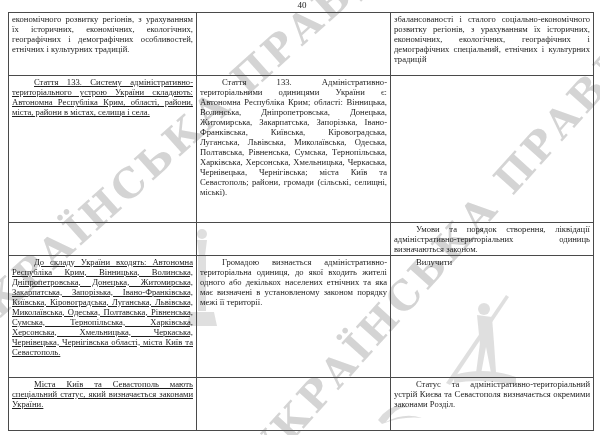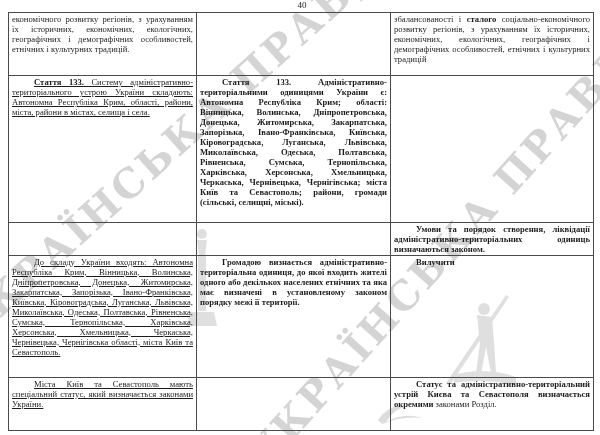--- a/index.html
+++ b/index.html
@@ -49,21 +49,21 @@
   table.cmp td{
     border:1px solid #4a4a4a;
     vertical-align:top;
     padding:1px 3px 0 3px;
     font-size:8.6px;
     line-height:10px;
     overflow:hidden;
   }
   .para{text-align:justify;margin:0;}
   .ind{text-indent:22px;}
-  .b{font-weight:bold;}
+  .b{font-weight:normal;}
   .u{text-decoration:underline;}
   .ctr{text-align:center;font-weight:bold;}
   tr.r1{height:63px;}
   tr.r2{height:147px;margin-left:21px;}
   tr.r3{height:31px;}
   tr.r4{height:122px;}
   tr.r5{height:53px;}
   tr.r6{height:13px;}
 </style>
 </head>
@@ -114,21 +114,21 @@
         <col style="width:203px">
       </colgroup>
 
     <tbody>
         <tr class="r1">
       <td>
         <p class="para">економічного розвитку регіонів, з урахуванням їх історичних, економічних, екологічних, географічних і демографічних особливостей, етнічних і культурних традицій.</p>
       </td>
       <td></td>
       <td>
-        <p class="para"><span>збалансованості і </span><span class="b">сталого</span><span> соціально-економічного розвитку регіонів, з урахуванням їх історичних, економічних, екологічних, географічних і демографічних особливостей, етнічних і культурних традицій</span></p>
+        <p class="para"><span>збалансованості і </span><span class="b">сталого</span><span> соціально-економічного розвитку регіонів, з урахуванням їх історичних, економічних, екологічних, географічних і демографічних спеціальний, етнічних і культурних традицій</span></p>
       </td>
     </tr>
 
     <tr class="r2">
       <td>
         <p class="para ind u"><span class="b">Стаття 133.</span><span> Систему адміністративно-територіального устрою України складають: Автономна Республіка Крим, області, райони, міста, райони в містах, селища і села.</span></p>
       </td>
       <td>
         <p class="para ind b">Стаття 133. Адміністративно-територіальними одиницями України є: Автономна Республіка Крим; області: Вінницька, Волинська, Дніпропетровська, Донецька, Житомирська, Закарпатська, Запорізька, Івано-Франківська, Київська, Кіровоградська, Луганська, Львівська, Миколаївська, Одеська, Полтавська, Рівненська, Сумська, Тернопільська, Харківська, Херсонська, Хмельницька, Черкаська, Чернівецька, Чернігівська; міста Київ та Севастополь; райони, громади (сільські, селищні, міські).</p>
       </td>

